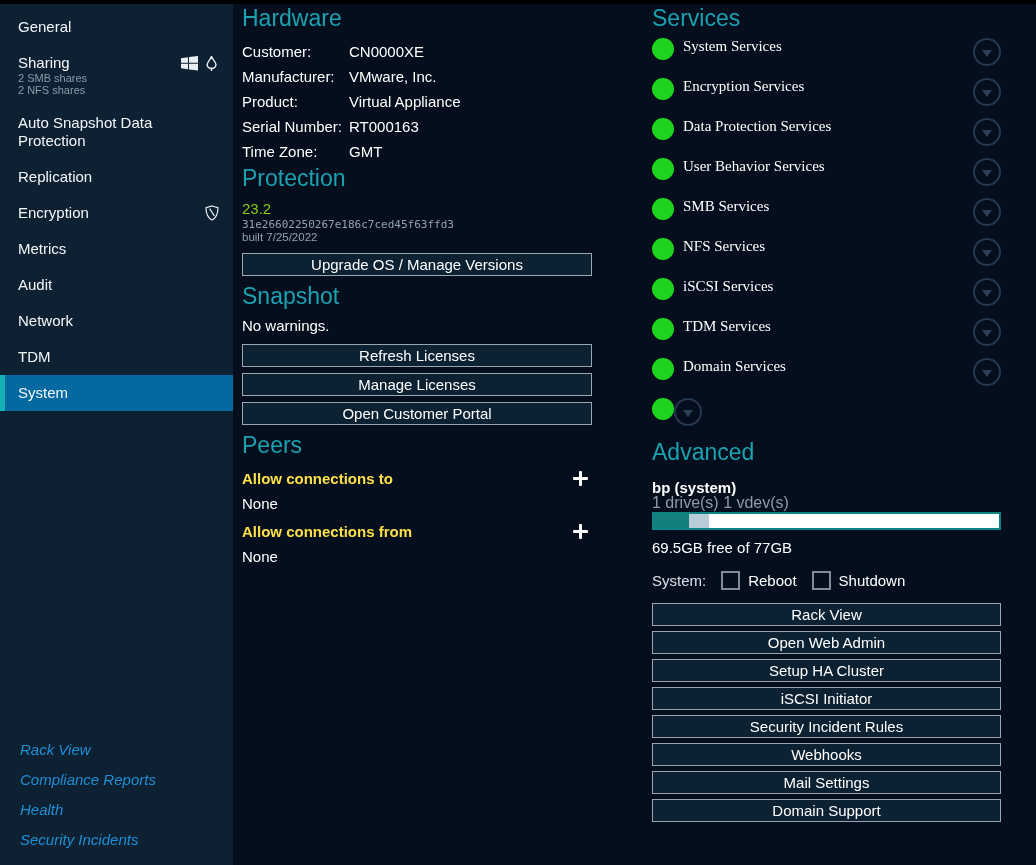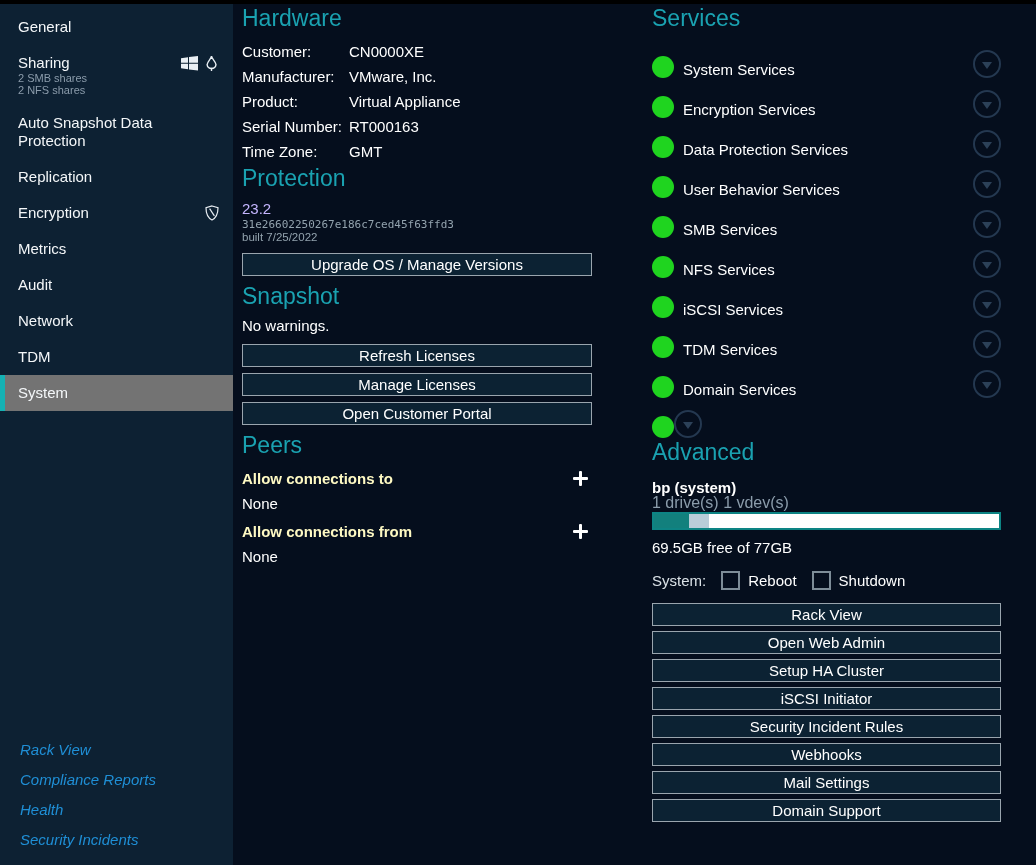--- a/index.html
+++ b/index.html
@@ -11,66 +11,66 @@
   }
   .top-strip { position:absolute; top:0; left:0; width:1036px; height:4px; background:#000; z-index:9; }
 
   
   .sidebar {
     position:absolute; left:0; top:4px; bottom:0; width:233px;
     background:#0d2133; display:flex; flex-direction:column;
   }
   .nav { padding-top:5px; }
   .nav-item { padding:9px 14px 9px 18px; color:#f4f7f9; cursor:pointer; line-height:18px; }
-  .nav-item.selected { background:#737373; border-left:5px solid #14b1b4; padding-left:13px; }
+  .nav-item.selected { background:#0369a1; border-left:5px solid #14b1b4; padding-left:13px; }
   .nav-main { display:flex; justify-content:space-between; align-items:center; }
   .nav-icons { display:flex; gap:6px; align-items:center; }
   .nav-sub { font-size:11px; color:#8b9cab; line-height:12px; }
   .side-links { margin-top:auto; padding:0 0 16px 20px; display:flex; flex-direction:column; gap:12px; }
   .side-link { color:#1f8fd6; font-style:italic; font-size:15px; line-height:18px; cursor:pointer; text-decoration:none; }
 
   
   .col-mid  { position:absolute; left:242px; top:4px; width:350px; }
   .col-right{ position:absolute; left:652px; top:4px; width:349px; }
   h1.section { font-size:23px; color:#1aa2b1; font-weight:400; margin:0; line-height:28px; }
 
   
   .hw-rows { margin-top:8px; display:grid; grid-template-columns:107px 1fr; row-gap:1px; }
   .hw-rows > div { line-height:24px; color:#fff; }
 
   
   .os-title { margin-top:36px; }
-  .os-version { margin-top:8px; color:#c4b5fd; line-height:18px; }
+  .os-version { margin-top:8px; color:#84cc16; line-height:18px; }
   .os-hash  { font-family:"DejaVu Sans Mono", monospace; font-size:11px; color:#93a3ae; line-height:13px; }
   .os-built { font-size:11.5px; color:#93a3ae; line-height:13px; }
 
   .btn {
     display:block; width:100%; background:#0c2233; border:1px solid #9aa5ae;
     color:#fff; font-size:15px; height:23px; line-height:20px; text-align:center;
     padding:0; margin:0 0 6px; font-family:inherit; cursor:pointer;
   }
   .os-btn { margin-top:9px; }
 
   
   .lic-title { margin-top:30px; }
   .lic-status { margin:7px 0 10px; color:#fff; }
 
   
   .peers-title { margin-top:31px; }
   .peer-group { margin-top:11px; }
-  .peer-head { display:flex; justify-content:space-between; align-items:center; font-weight:700; color:#fef9c3; }
+  .peer-head { display:flex; justify-content:space-between; align-items:center; font-weight:700; color:#fde047; }
   .peer-value { margin-top:8px; color:#fff; }
   .plus { position:relative; width:15px; height:15px; display:inline-block; cursor:pointer; margin-right:4px; }
   .plus::before, .plus::after { content:""; position:absolute; background:#fff; border-radius:1px; }
   .plus::before { left:0; top:6px; width:15px; height:3px; }
   .plus::after  { left:6px; top:0; width:3px; height:15px; }
 
   
   .svc-rows { margin-top:6px; }
-  .svc-row { display:flex; align-items:flex-end; height:40px; }
+  .svc-row { display:flex; align-items:flex-start; height:40px;font-family:Liberation Serif, serif; }
   .dot { width:22px; height:22px; border-radius:50%; background:#1fd41f; flex:0 0 22px; }
   .svc-label { margin-left:9px; flex:1; color:#fff; }
   .chev {
     width:28px; height:28px; border:2px solid #243850; border-radius:50%;
     display:flex; align-items:center; justify-content:center; cursor:pointer; flex:0 0 28px;
   }
   .tri { width:0; height:0; border-left:5px solid transparent; border-right:5px solid transparent; border-top:7px solid #2c4158; margin-top:2px; }
 
   
   .adv-title { margin-top:15px; }

